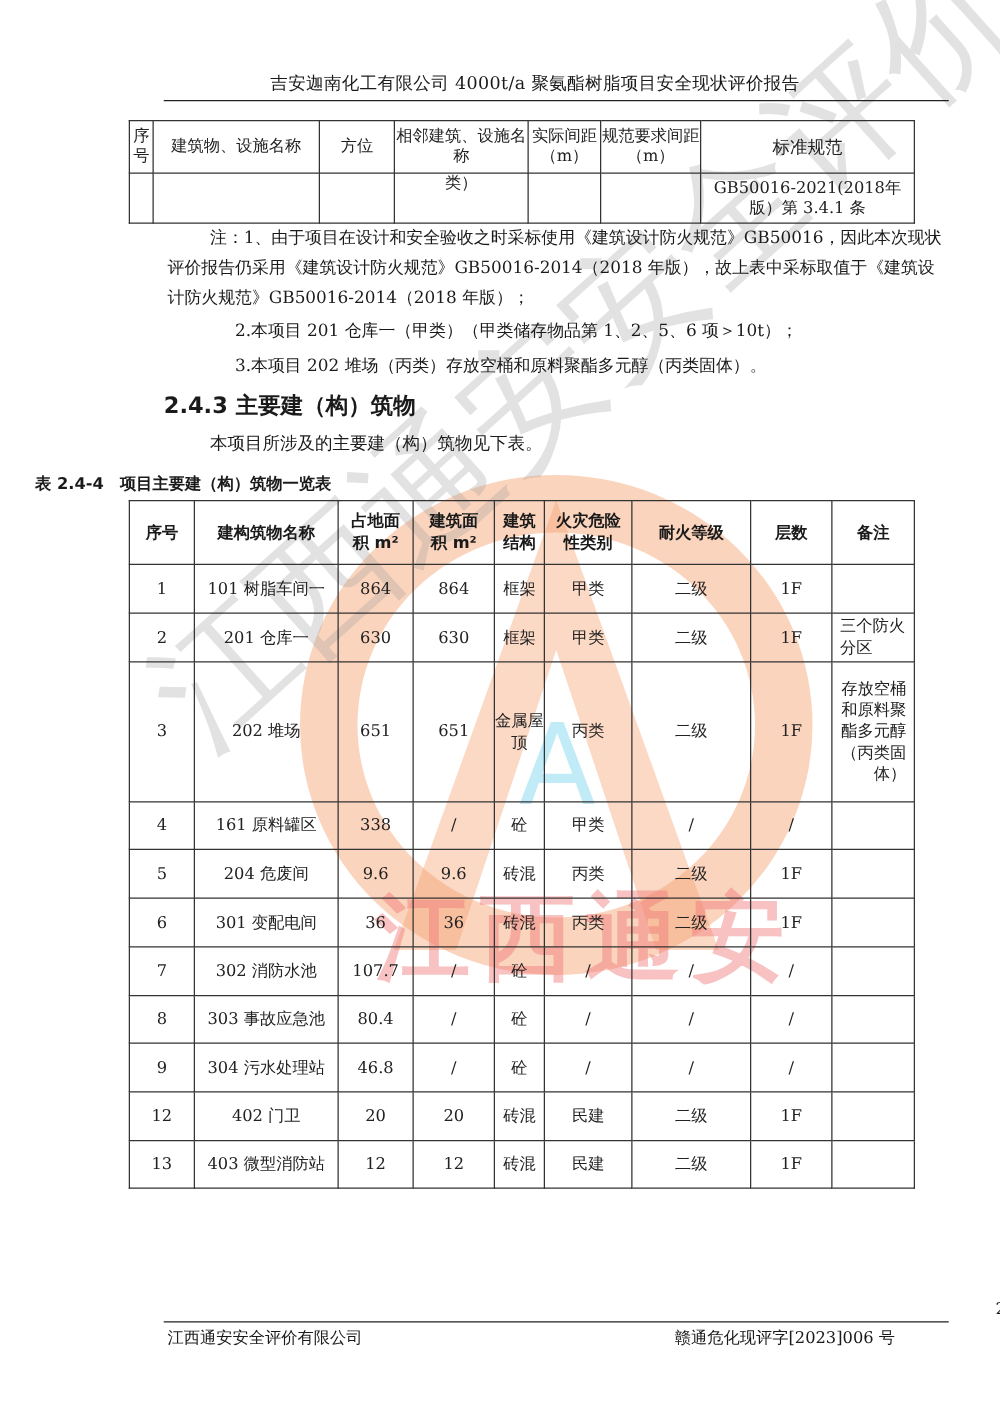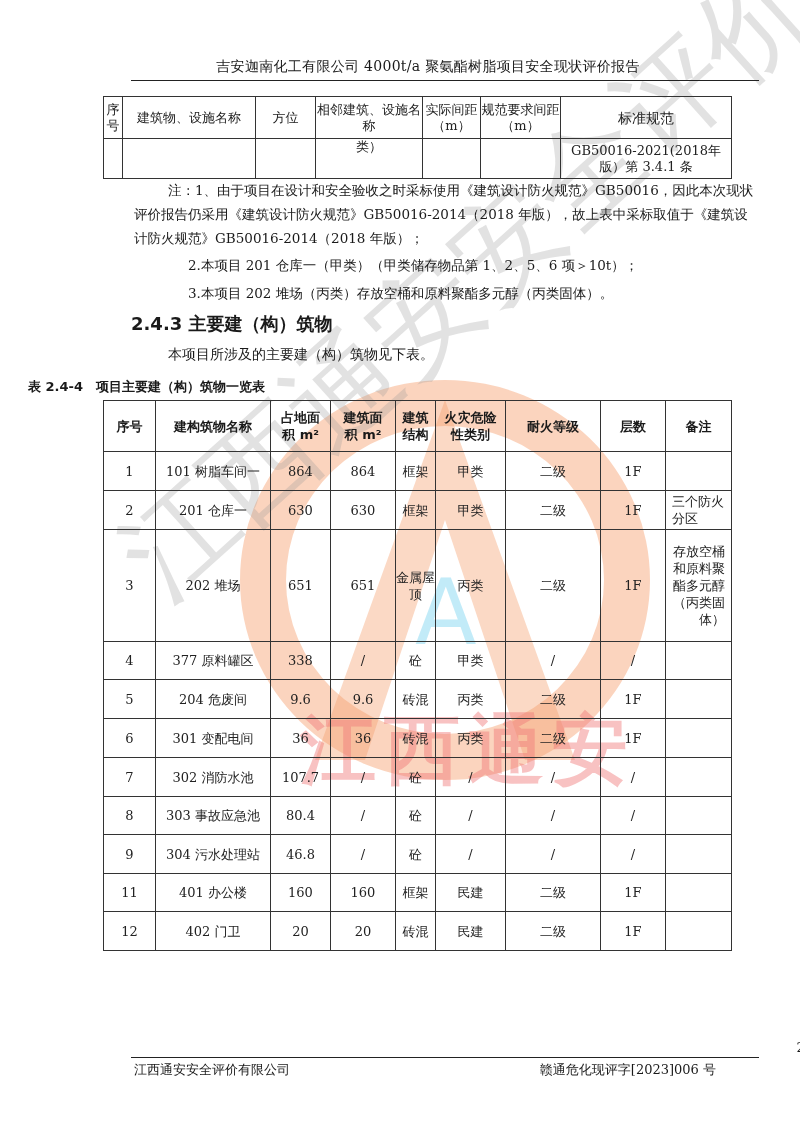--- a/index.html
+++ b/index.html
@@ -151,21 +151,21 @@
         <td>651</td>
         <td>651</td>
         <td>金属屋顶</td>
         <td>丙类</td>
         <td>二级</td>
         <td>1F</td>
         <td class="note-cell" style="padding: 0px 6px; text-align: right;">存放空桶和原料聚酯多元醇（丙类固体）</td>
       </tr>
       <tr style="height: 38px;">
         <td>4</td>
-        <td>377 原料罐区</td>
+        <td>161 原料罐区</td>
         <td>338</td>
         <td>/</td>
         <td>砼</td>
         <td>甲类</td>
         <td>/</td>
         <td>/</td>
         <td class="note-cell" style="padding: 0px 6px; text-align: left;"></td>
       </tr>
       <tr style="height: 39px;">
         <td>5</td>
@@ -215,41 +215,41 @@
         <td>9</td>
         <td>304 污水处理站</td>
         <td>46.8</td>
         <td>/</td>
         <td>砼</td>
         <td>/</td>
         <td>/</td>
         <td>/</td>
         <td class="note-cell" style="padding: 0px 6px; text-align: left;"></td>
       </tr>
-      <tr style="height: 38px;">
-        <td>11</td>
-        <td>401 办公楼</td>
-        <td>160</td>
-        <td>160</td>
-        <td>框架</td>
-        <td>民建</td>
-        <td>二级</td>
-        <td>1F</td>
-        <td class="note-cell" style="padding: 0px 6px; text-align: left;"></td>
-      </tr>
       <tr style="height: 39px;">
         <td>12</td>
         <td>402 门卫</td>
         <td>20</td>
         <td>20</td>
         <td>砖混</td>
         <td>民建</td>
         <td>二级</td>
         <td>1F</td>
         <td class="note-cell" style="padding: 0px 6px; text-align: left;"></td>
       </tr>
+      <tr style="height: 38px;">
+        <td>13</td>
+        <td>403 微型消防站</td>
+        <td>12</td>
+        <td>12</td>
+        <td>砖混</td>
+        <td>民建</td>
+        <td>二级</td>
+        <td>1F</td>
+        <td class="note-cell" style="padding: 0px 6px; text-align: left;"></td>
+      </tr>
     </tbody>
 </table>
 
 <div class="abs pagenum">25</div>
 <div class="abs footer-rule"></div>
 <div class="abs footer-left">江西通安安全评价有限公司</div>
 <div class="abs footer-right">赣通危化现评字[2023]006 号</div>
 
 </body></html>

